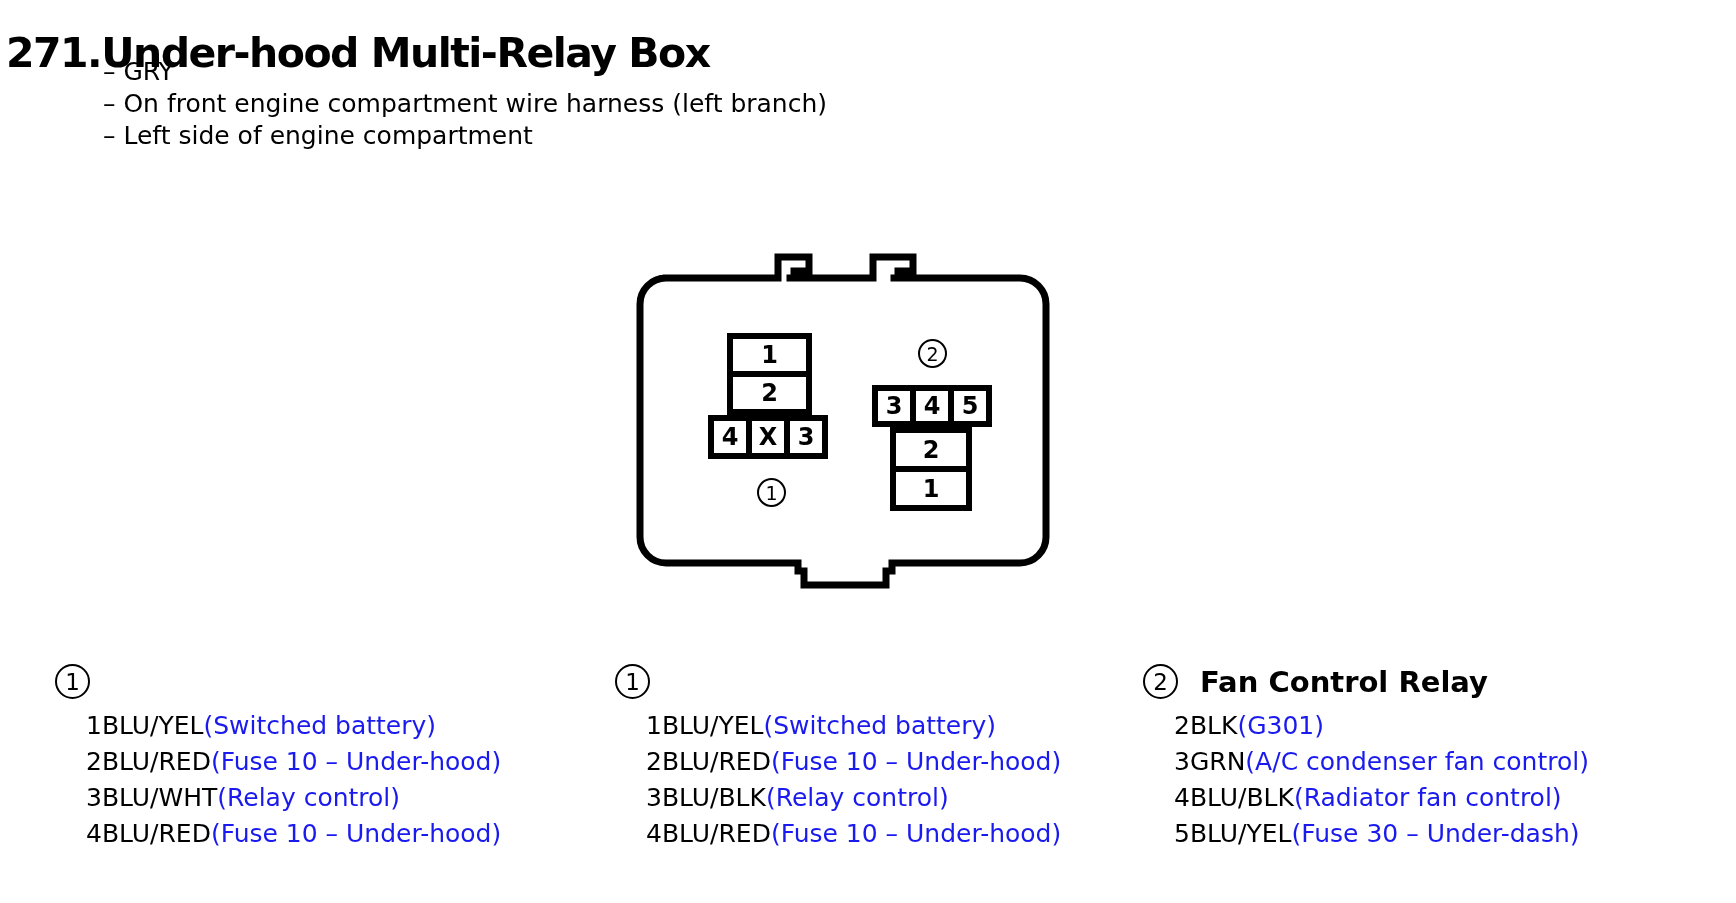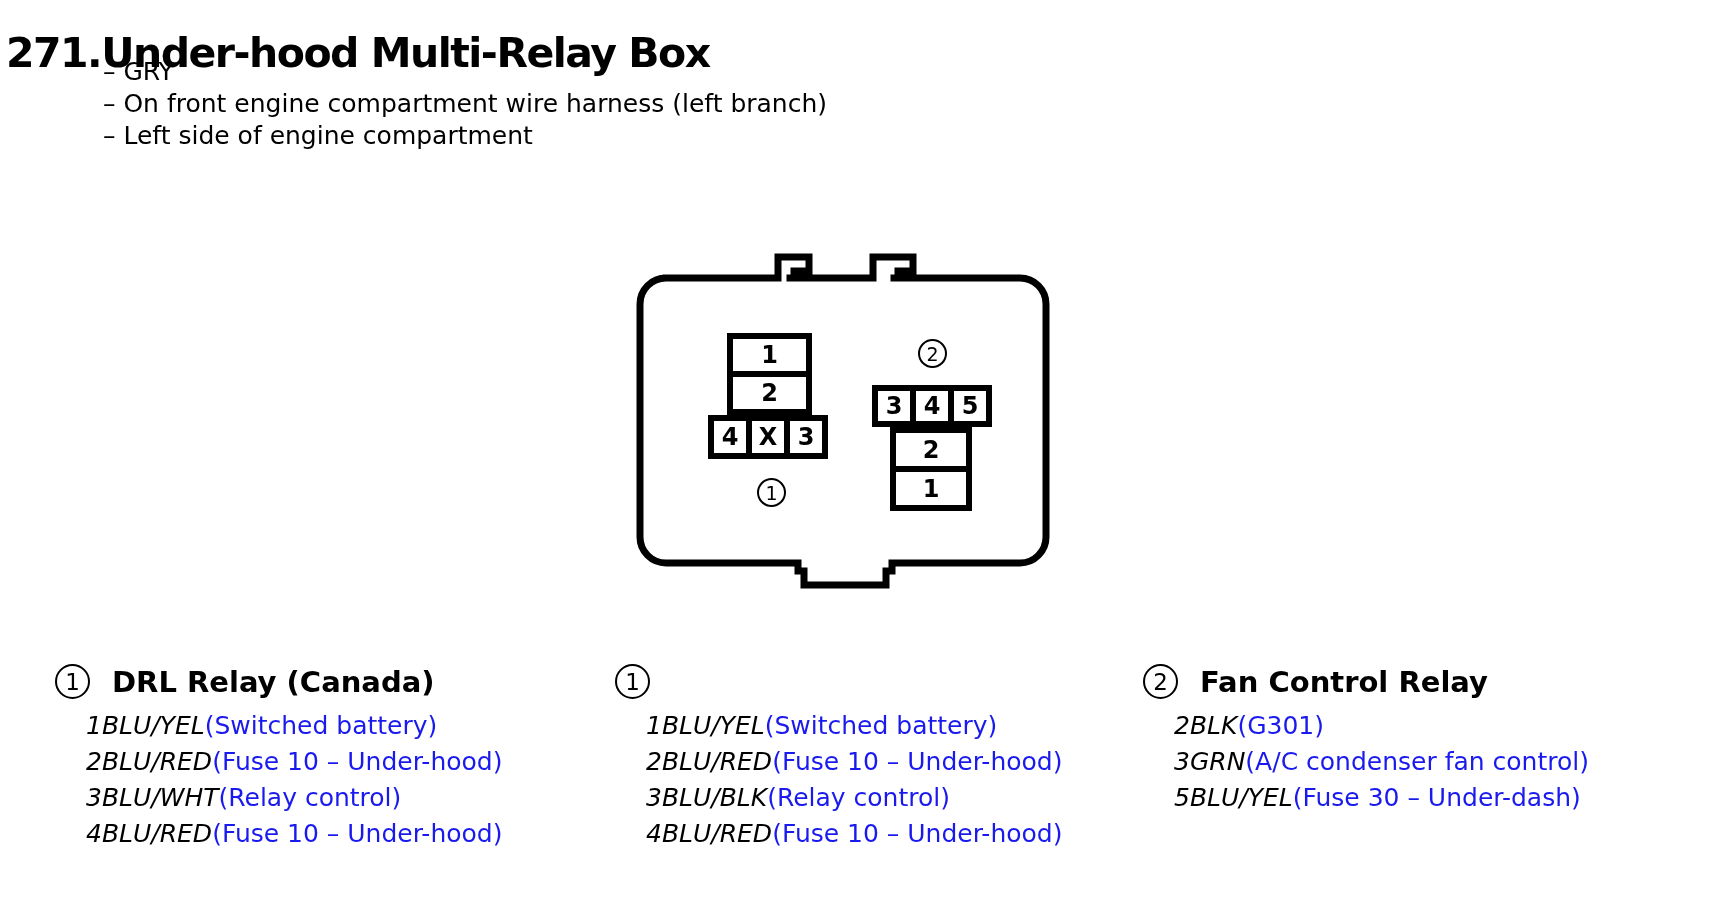--- a/index.html
+++ b/index.html
@@ -50,21 +50,21 @@
   #col-1 { left:55px; }
   #col-2 { left:615px; }
   #col-3 { left:1143px; }
 
   .legend-header { display:flex; align-items:center; gap:22px; }
   .legend-header .ref-circle { width:35px; height:35px; font-size:23px; flex:0 0 auto; }
   .legend-title { font-size:29px; font-weight:bold; white-space:nowrap; }
 
   .pins { margin-top:9px; padding-left:31px; }
   .pin-row { font-size:25px; line-height:36px; white-space:nowrap; }
-  .pin-code { color:#000;font-style:italic; }
+  .pin-code { color:#000; }
   .pin-desc { color:var(--accent-blue,#1a1aee); }
 </style>
 </head>
 <body>
 
 <h1 class="title">271.Under-hood Multi-Relay Box</h1>
 
 <div class="notes">
   <div class="note-line">– GRY</div>
   <div class="note-line">– On front engine compartment wire harness (left branch)</div>
@@ -99,21 +99,20 @@
   </div>
   <div id="c2-stack" class="pin-grid">
     <div class="pin-cell">2</div>
     <div class="pin-cell">1</div>
   </div>
 </div>
 
 <div id="col-1" class="legend-col">
   <div class="legend-header">
     <div class="ref-circle">1</div>
-    <div class="legend-title">DRL Relay (Canada)</div>
   </div>
   <div class="pins">
     <div class="pin-row"><span class="pin-code">1BLU/YEL</span><span class="pin-desc">(Switched battery)</span></div>
     <div class="pin-row"><span class="pin-code">2BLU/RED</span><span class="pin-desc">(Fuse 10 – Under-hood)</span></div>
     <div class="pin-row"><span class="pin-code">3BLU/WHT</span><span class="pin-desc">(Relay control)</span></div>
     <div class="pin-row"><span class="pin-code">4BLU/RED</span><span class="pin-desc">(Fuse 10 – Under-hood)</span></div>
   </div>
 </div>
 
 <div id="col-2" class="legend-col">
@@ -129,15 +128,16 @@
 </div>
 
 <div id="col-3" class="legend-col">
   <div class="legend-header">
     <div class="ref-circle">2</div>
     <div class="legend-title">Fan Control Relay</div>
   </div>
   <div class="pins">
     <div class="pin-row"><span class="pin-code">2BLK</span><span class="pin-desc">(G301)</span></div>
     <div class="pin-row"><span class="pin-code">3GRN</span><span class="pin-desc">(A/C condenser fan control)</span></div>
+    <div class="pin-row"><span class="pin-code">4BLU/BLK</span><span class="pin-desc">(Radiator fan control)</span></div>
     <div class="pin-row"><span class="pin-code">5BLU/YEL</span><span class="pin-desc">(Fuse 30 – Under-dash)</span></div>
   </div>
 </div>
 
 </body></html>

